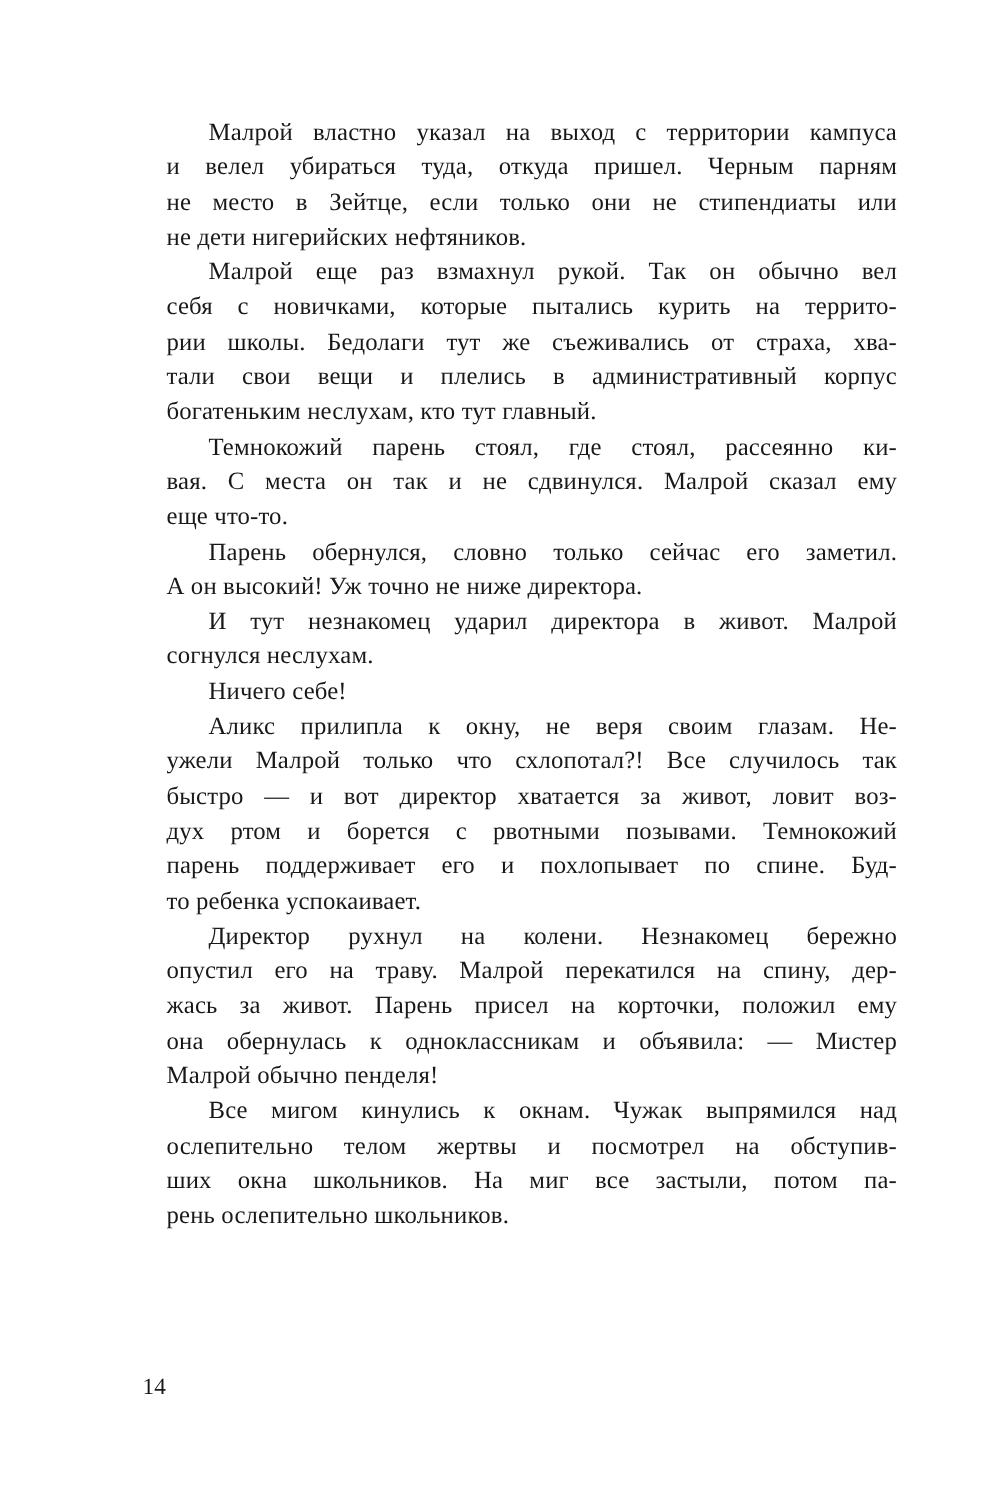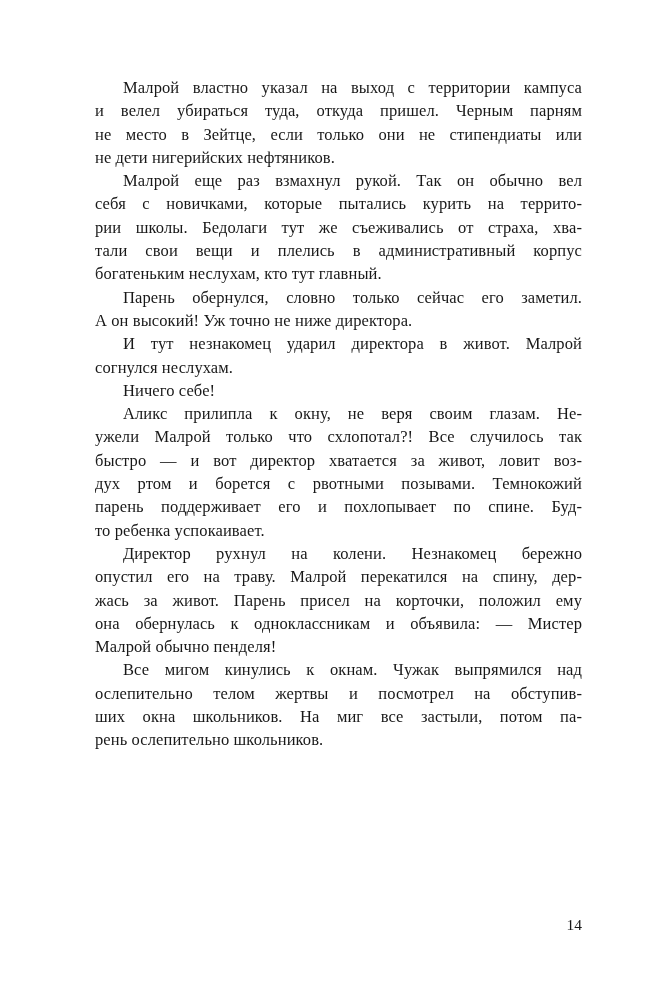--- a/index.html
+++ b/index.html
@@ -17,21 +17,21 @@
   .page {
     position: absolute;
     left: 0;
     top: 0;
     width: 659px;
     height: 1000px;
     background: #ffffff;
   }
   .text-block {
     position: absolute;
-    left: 95px;
+    left: 111px;
     top: 76px;
     width: 487px;
     font-size: 16.5px;
     line-height: 23.3px;
     letter-spacing: 0.1px;
   }
   .paragraph {
     margin: 0;
     padding: 0;
   }
@@ -45,21 +45,21 @@
   }
   .line.last {
     text-align-last: left;
     -moz-text-align-last: left;
   }
   .page-number {
     position: absolute;
     left: 95px;
     top: 916px;
     width: 487px;
-    text-align: right;
+    text-align: left;
     font-size: 15.5px;
     color: #181818;
   }
 </style>
 </head>
 <body>
 
 <div class="page">
   <div class="text-block">
 
@@ -71,20 +71,25 @@
     </div>
 
     <div class="paragraph">
       <div class="line first">Малрой еще раз взмахнул рукой. Так он обычно вел</div>
       <div class="line">себя с новичками, которые пытались курить на террито-</div>
       <div class="line">рии школы. Бедолаги тут же съеживались от страха, хва-</div>
       <div class="line">тали свои вещи и плелись в административный корпус</div>
       <div class="line last">богатеньким неслухам, кто тут главный.</div>
     </div>
 
+    <div class="paragraph">
+      <div class="line first">Темнокожий парень стоял, где стоял, рассеянно ки-</div>
+      <div class="line">вая. С места он так и не сдвинулся. Малрой сказал ему</div>
+      <div class="line last">еще что-то.</div>
+    </div>
 
     <div class="paragraph">
       <div class="line first">Парень обернулся, словно только сейчас его заметил.</div>
       <div class="line last">А он высокий! Уж точно не ниже директора.</div>
     </div>
 
     <div class="paragraph">
       <div class="line first">И тут незнакомец ударил директора в живот. Малрой</div>
       <div class="line last">согнулся неслухам.</div>
     </div>

